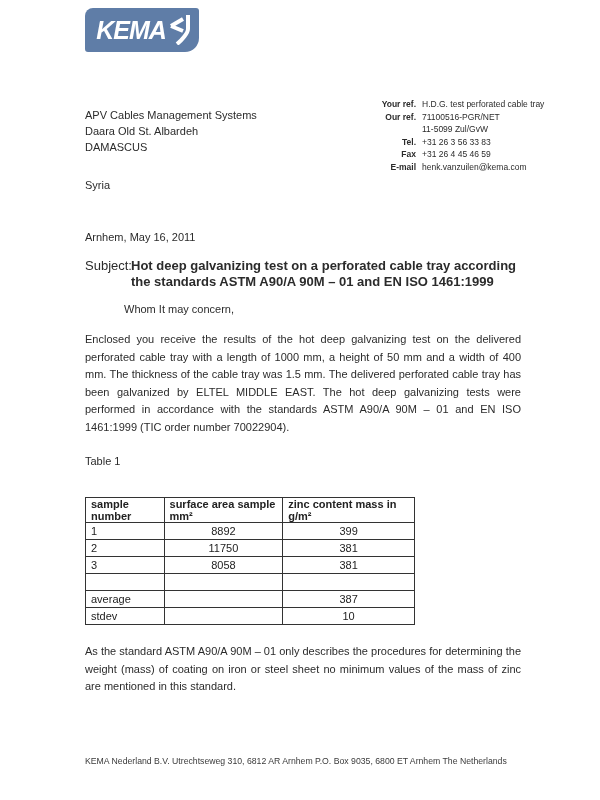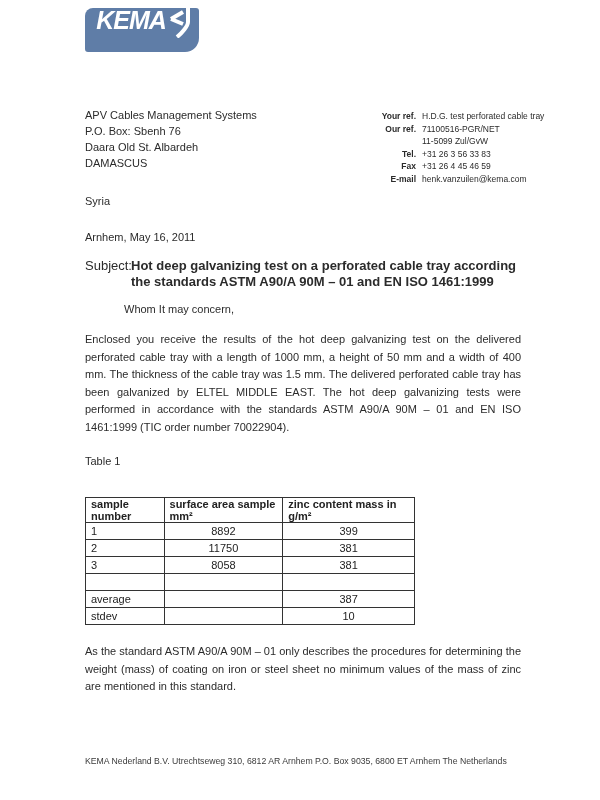--- a/index.html
+++ b/index.html
@@ -5,32 +5,32 @@
   html,body{margin:0;padding:0;background:#e9e9e9;}
   .page{
     position:relative;width:600px;height:800px;background:#ffffff;
     font-family:"Liberation Sans", sans-serif;color:#2b2b2b;overflow:hidden;
     margin:0 auto;
   }
   
   .logo{
     position:absolute;left:85px;top:8px;width:114px;height:44px;
     border-radius:8px 3px 14px 3px;
-    display:flex;justify-content:center;gap:2px;
+    display:flex;align-items:center;justify-content:center;gap:2px;
   }
   .logo-text{
     color:#ffffff;font-size:25px;font-weight:bold;font-style:italic;
     letter-spacing:-1px;line-height:1;padding-left:4px;
   }
   .logo-glyph{width:24px;height:32px;display:block;margin-top:-2px;}
   
   .recipient{position:absolute;left:85px;top:107px;font-size:11px;line-height:16px;}
   .recipient .country{margin-top:22px;}
   
-  .refs{position:absolute;left:352px;top:110px;font-size:8.5px;line-height:12.6px;}
+  .refs{position:absolute;left:352px;top:98px;font-size:8.5px;line-height:12.6px;}
   .ref-row{display:flex;}
   .ref-label{width:64px;text-align:right;font-weight:bold;padding-right:6px;white-space:nowrap;}
   .ref-value{white-space:nowrap;}
   
   .dateline{position:absolute;left:85px;top:231px;font-size:11px;}
   .subject{position:absolute;left:85px;top:258px;font-size:13px;display:flex;width:445px;}
   .subject-label{width:46px;flex:none;}
   .subject-text{font-weight:bold;line-height:16px;}
   .salutation{position:absolute;left:85px;top:303px;font-size:11px;margin-left:39px;}
   .para1{position:absolute;left:85px;top:331px;width:436px;font-size:11px;
@@ -63,21 +63,20 @@
     <span class="logo-text">KEMA</span>
     <svg class="logo-glyph" viewBox="0 0 24 32" xmlns="http://www.w3.org/2000/svg">
       <path d="M15 6 L3 13" stroke="#ffffff" stroke-width="4" fill="none"></path>
       <path d="M15 18 L3 13" stroke="#ffffff" stroke-width="4" fill="none"></path>
       <path d="M20 2 L20 16 C20 20 14 27 9 31" stroke="#ffffff" stroke-width="4" fill="none"></path>
     </svg>
   </div>
 
   <div class="recipient">
     <div>APV Cables Management Systems</div>
-    <div>P.O. Box: Sbenh 76</div>
     <div>Daara Old St. Albardeh</div>
     <div>DAMASCUS</div>
     <div class="country">Syria</div>
   </div>
 
   <div class="refs">
     <div class="ref-row">
       <span class="ref-label">Your ref.</span>
       <span class="ref-value">H.D.G. test perforated cable tray</span>
     </div>

